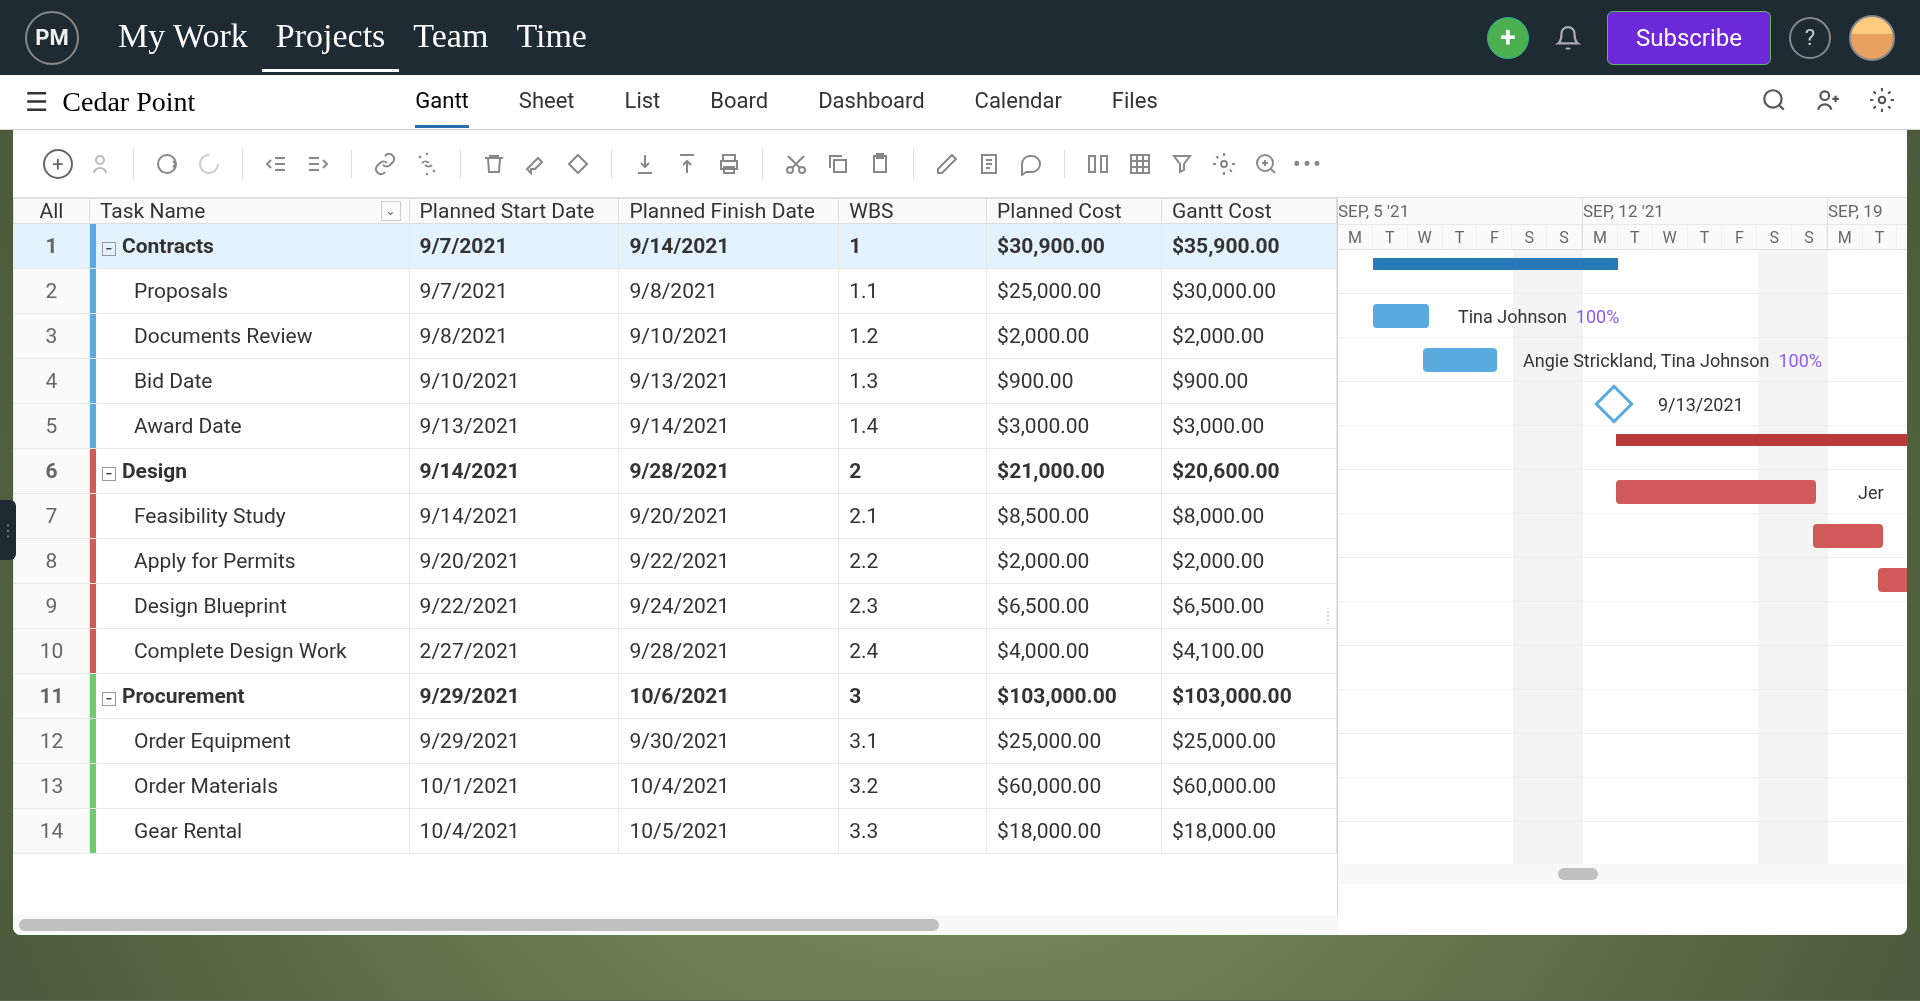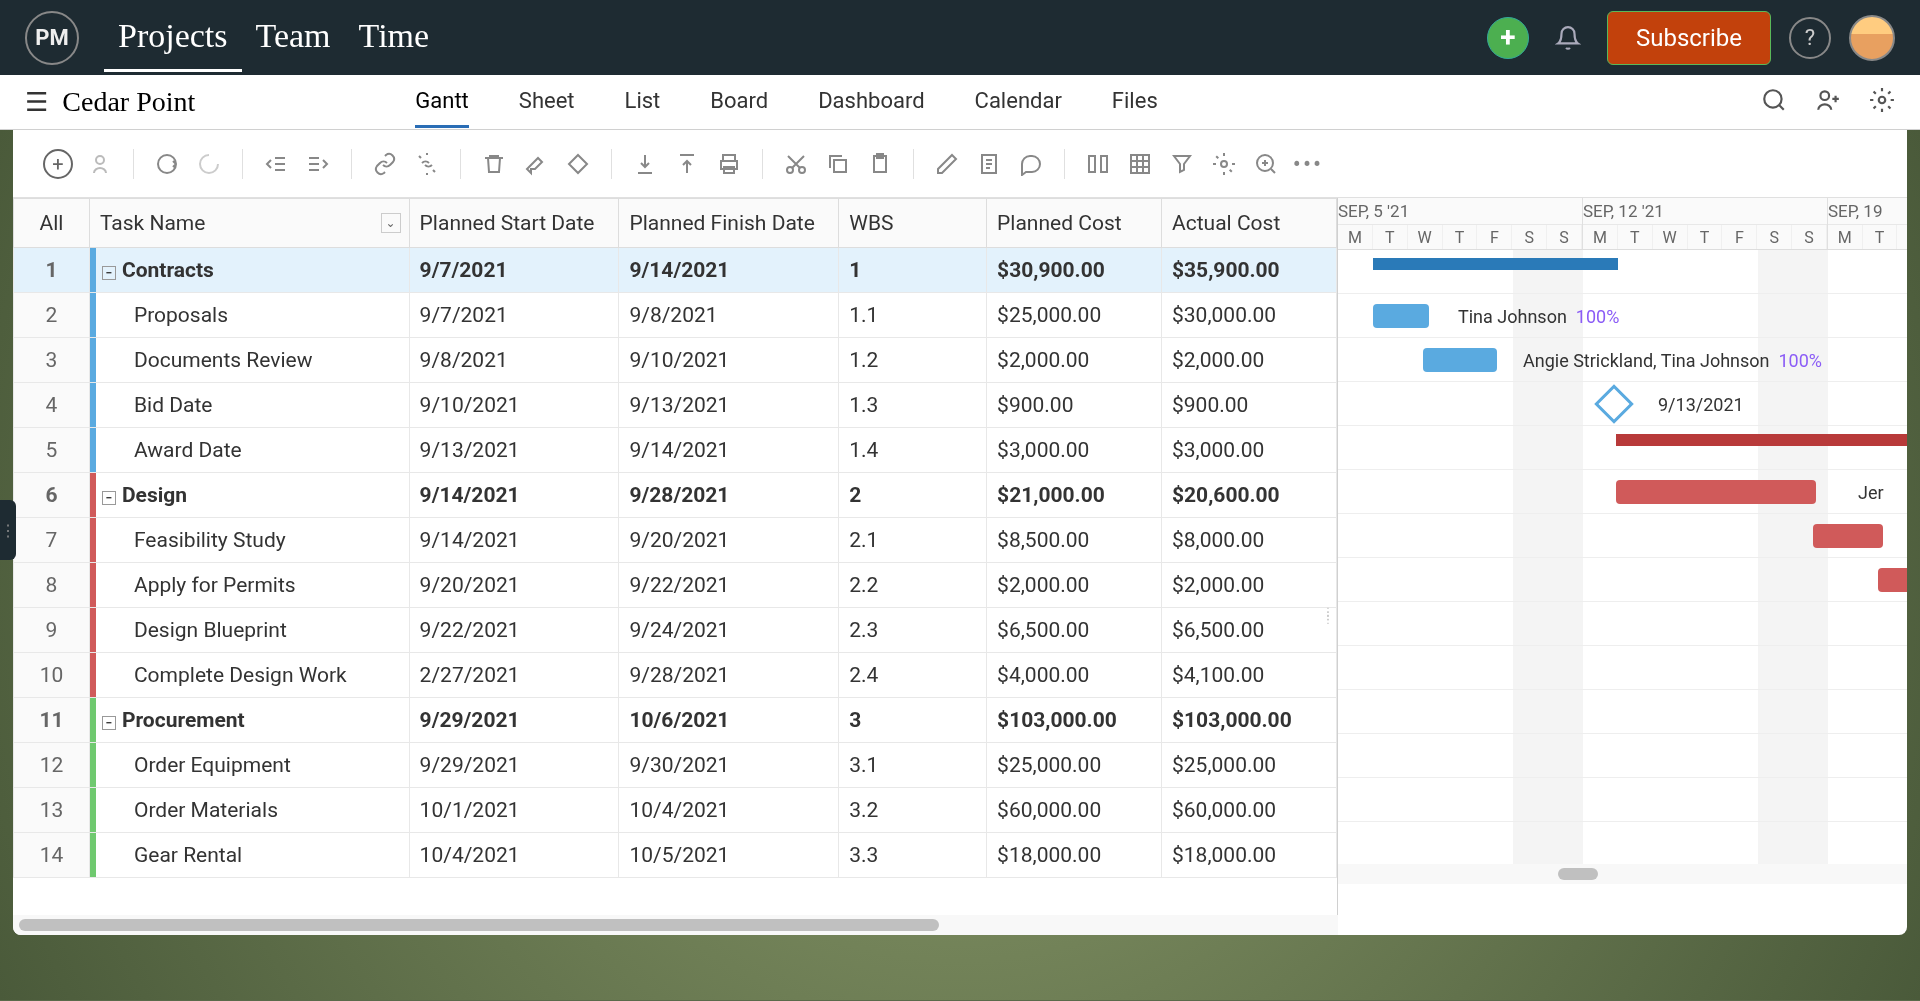--- a/index.html
+++ b/index.html
@@ -6,42 +6,42 @@
 body{width:1920px;height:1001px;overflow:hidden;background:#5a6a4a}
 .topnav{height:75px;background:#1e2b32;display:flex;align-items:center;padding:0 25px;color:#fff}
 .logo{width:54px;height:54px;border:2px solid #888;border-radius:50%;display:flex;align-items:center;justify-content:center;font-weight:bold;color:#eee;font-size:22px}
 .mainnav{display:flex;margin-left:25px;gap:0}
 .mainnav a{color:#fff;text-decoration:none;font-size:34px;font-family:Georgia,serif;padding:14px 14px;cursor:pointer}
 .mainnav a.active{border-bottom:3px solid #fff}
 .topright{margin-left:auto;display:flex;align-items:center;gap:18px}
 .circBtn{width:42px;height:42px;border-radius:50%;display:flex;align-items:center;justify-content:center;cursor:pointer}
 .addBtn{background:#4caf50;color:#fff;font-size:28px;border:1px solid #3a9;font-weight:bold}
 .bellBtn{color:#aab}
-.subBtn{background:#c2410c;border:1px solid #5ab85a;padding:12px 28px;border-radius:6px;color:#fff;font-size:24px;cursor:pointer}
+.subBtn{background:#6d28d9;border:1px solid #5ab85a;padding:12px 28px;border-radius:6px;color:#fff;font-size:24px;cursor:pointer}
 .helpBtn{border:2px solid #888;color:#ccc;font-size:22px}
 .avatar{width:46px;height:46px;border-radius:50%;background:linear-gradient(#ffcc80 40%,#e8a060 40%);border:2px solid #888}
 .subnav{height:55px;background:#fff;border-bottom:1px solid #d0d0d0;display:flex;align-items:center;padding:0 25px}
 .menuIcon{font-size:26px;color:#333;margin-right:14px;cursor:pointer}
 .projName{font-size:28px;font-family:Georgia,serif}
 .viewTabs{margin-left:220px;display:flex;gap:50px}
 .viewTabs a{font-size:22px;color:#333;text-decoration:none;padding:12px 0;cursor:pointer}
 .viewTabs a.active{border-bottom:3px solid #2a6db5;color:#000}
 .subright{margin-left:auto;display:flex;gap:28px;color:#555}
 .subright svg,.subright span{cursor:pointer}
 .mainArea{height:870px;background:radial-gradient(circle at center,#8a9a6a,#4a5a3a);padding:0 13px;position:relative}
 .panel{background:#fff;width:100%;height:805px;border-radius:0 0 8px 8px;display:flex;flex-direction:column;overflow:hidden}
 .toolbar{height:68px;border-bottom:1px solid #e0e0e0;display:flex;align-items:center;padding:0 30px;gap:12px}
 .tbIcon{width:30px;height:30px;display:flex;align-items:center;justify-content:center;color:#888;cursor:pointer}
 .tbSep{width:1px;height:30px;background:#e0e0e0;margin:0 6px}
 .addTask{width:30px;height:30px;border:2px solid #666;border-radius:50%;display:flex;align-items:center;justify-content:center;font-size:20px;color:#666;cursor:pointer}
 .grid{display:flex;flex:1;overflow:hidden}
 .table{flex:0 0 1325px;overflow:auto;border-right:1px solid #d0d0d0}
 .gantt{flex:1;overflow:hidden;position:relative}
 table{border-collapse:collapse;width:100%;font-size:21px}
-th{background:#fafafa;border:1px solid #ddd;padding:12px 10px;text-align:left;font-weight:normal;color:#333;position:relative}
+th{background:#fafafa;border:1px solid #ddd;padding:0 10px;text-align:left;font-weight:normal;color:#333;position:relative}
 th.num{width:76px;text-align:center}
 td{border:1px solid #e8e8e8;padding:10px 10px;color:#333}
 tr.summary td{font-weight:bold}
 tr.selected td{background:#e3f2fc}
 .rowNum{text-align:center;color:#666;background:#fafafa}
 .taskCell{position:relative;padding-left:12px}
 .colorBar{position:absolute;left:0;top:0;bottom:0;width:6px}
 .collapse{display:inline-block;width:14px;height:14px;border:1px solid #999;text-align:center;line-height:12px;font-size:12px;margin-right:6px;cursor:pointer}
 .indent{display:inline-block;width:32px}
 .dropdown{position:absolute;right:8px;top:50%;transform:translateY(-50%);width:20px;height:20px;border:1px solid #ccc;display:flex;align-items:center;justify-content:center;font-size:12px;color:#666;cursor:pointer}
@@ -66,20 +66,21 @@
 .hThumb{position:absolute;height:12px;background:#c0c0c0;border-radius:6px;top:4px}
 .leftHandle{position:absolute;left:0;top:370px;width:16px;height:60px;background:#1e2b32;border-radius:0 6px 6px 0;display:flex;align-items:center;justify-content:center;color:#888;cursor:pointer;z-index:10}
 .splitHandle{position:absolute;left:1323px;top:480px;width:12px;height:32px;color:#bbb;font-size:10px;line-height:4px;cursor:col-resize;z-index:5}
 </style>
 </head>
 <body>
 
 <div class="topnav">
   <div class="logo">PM</div>
   <div class="mainnav">
+    <a>My Work</a>
     <a class="active">Projects</a>
     <a>Team</a>
     <a>Time</a>
   </div>
   <div class="topright">
     <div class="circBtn addBtn">+</div>
     <div class="circBtn bellBtn">
       <svg width="26" height="26" viewBox="0 0 24 24" fill="none" stroke="#aab" stroke-width="2">
           <path d="M18 8A6 6 0 006 8c0 7-3 9-3 9h18s-3-2-3-9M13.7 21a2 2 0 01-3.4 0"></path>
         </svg>
@@ -270,21 +271,21 @@
       <div class="table">
         <table>
           <thead>
             <tr>
               <th class="num">All</th>
               <th style="width:320px"><span>Task Name</span><span class="dropdown">⌄</span></th>
               <th style="width:210px">Planned Start Date</th>
               <th style="width:220px">Planned Finish Date</th>
               <th style="width:148px">WBS</th>
               <th style="width:175px">Planned Cost</th>
-              <th style="width:175px">Actual Cost</th>
+              <th style="width:175px">Gantt Cost</th>
             </tr>
           </thead>
           <tbody id="tbody">
               <tr class="summary selected">
                 <td class="rowNum">1</td>
   <td class="taskCell"><span class="colorBar" style="background:#5aaae0"></span><span class="collapse">−</span>Contracts</td>
   <td>9/7/2021</td>
   <td>9/14/2021</td>
   <td>1</td>
   <td>$30,900.00</td>

